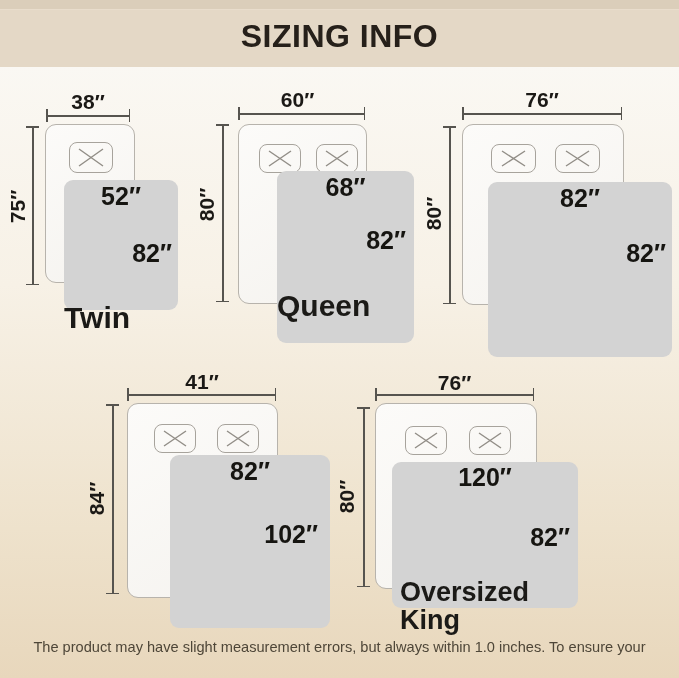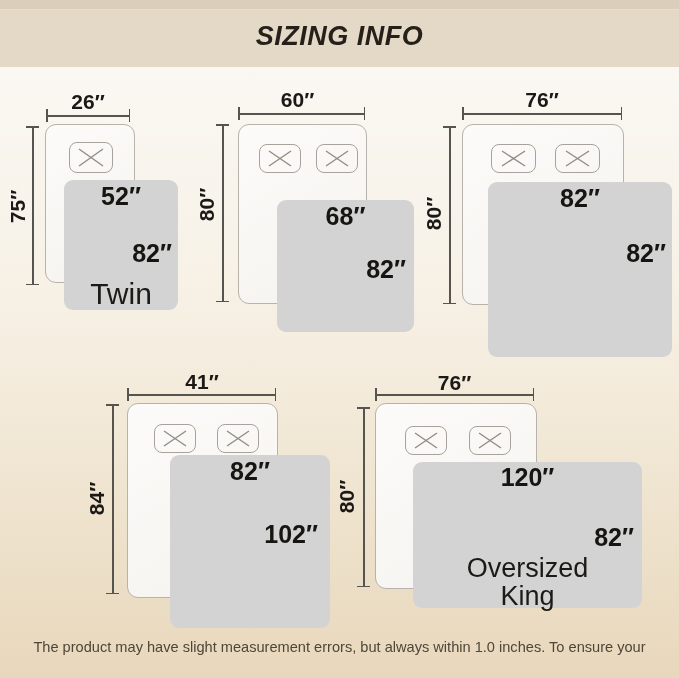--- a/index.html
+++ b/index.html
@@ -13,23 +13,22 @@
   .header{
     position:absolute;left:0;top:0;width:679px;height:67px;
     background:#e4d8c6;
     display:flex;align-items:center;justify-content:center;
   }
   .header::before{
     content:"";position:absolute;left:0;top:0;width:100%;height:9px;
     background:#dbceba;border-bottom:1px solid #e9ddcc;
   }
   .title{
-    font-size:27px;font-weight:700;color:#26201a;letter-spacing:0.5px;
+    font-size:32px;font-weight:700;color:#26201a;letter-spacing:0.5px;
     padding-top:6px;
-    font-style:italic;
   }
   .stage{position:absolute;left:0;top:0;width:679px;height:678px;}
   .grp{display:contents;}
 
   
   .mlabel{
     position:absolute;font-size:21px;font-weight:700;color:#1b1916;
     text-align:center;line-height:1;white-space:nowrap;
   }
   .rot{transform:rotate(-90deg);}
@@ -54,42 +53,42 @@
   .pillow{
     position:absolute;border:1.4px solid #a7a39c;border-radius:8px;background:transparent;
   }
   .pillow svg{display:block;width:100%;height:100%;}
 
   .blanket{
     position:absolute;background:#d3d3d3;border-radius:9px;color:#161511;
   }
   .bw{position:absolute;left:0;right:0;text-align:center;font-size:25px;font-weight:700;line-height:1;}
   .bh{position:absolute;text-align:right;font-size:25px;font-weight:700;line-height:1;}
-  .bname{position:absolute;left:0;right:0;text-align:center;font-size:30px;font-weight:400;line-height:1.05;color:#1b1a17;}
+  .bname{position:absolute;left:0;right:0;text-align:left;font-size:30px;font-weight:700;line-height:1.05;color:#1b1a17;margin-top:24px;}
   .bname.two{left:50%;transform:translateX(-50%);width:170px;font-size:27px;}
 
   .footer{
     position:absolute;left:0;right:0;top:639px;text-align:center;
     font-size:14.6px;color:#4e4638;line-height:16.5px;
   }
 </style>
 </head>
 <body>
 
 <div class="canvas">
 
   <div class="header">
     <div class="title">SIZING INFO</div>
   </div>
 
   <div class="stage">
 
     
     <div class="grp">
-      <div class="mlabel" style="left:47px;top:91px;width:82px">26″</div>
+      <div class="mlabel" style="left:47px;top:91px;width:82px">38″</div>
       <div class="mh" style="left:46px;top:109px;width:84px">
           <i class="ln"></i>
         </div>
       <div class="mlabel rot" style="left:-13px;top:196px;width:60px">75″</div>
       <div class="mv" style="left:26px;top:126px;height:159px">
           <i class="ln"></i>
         </div>
       <div class="bed" style="left:45px;top:124px;width:88px;height:157px">
         <div class="pillow" style="left:23px;top:17px;width:42px;height:29px">
           <svg viewBox="0 0 42 29">
@@ -122,23 +121,24 @@
               <line x1="31" y1="6" x2="9" y2="21" stroke="#918d86" stroke-width="1.4"></line>
             </svg>
         </div>
         <div class="pillow" style="left:77px;top:19px;width:40px;height:27px">
           <svg viewBox="0 0 40 27">
               <line x1="9" y1="6" x2="31" y2="21" stroke="#918d86" stroke-width="1.4"></line>
               <line x1="31" y1="6" x2="9" y2="21" stroke="#918d86" stroke-width="1.4"></line>
             </svg>
         </div>
       </div>
-      <div class="blanket" style="left:277px;top:200px;width:137px;height:132px">
+      <div class="blanket" style="left:277px;top:171px;width:137px;height:172px">
         <div class="bw" style="top:4px">68″</div>
         <div class="bh" style="top:57px;right:8px">82″</div>
+        <div class="bname" style="top:95px">Queen</div>
       </div>
     </div>
 
     
     <div class="grp">
       <div class="mlabel" style="left:463px;top:89px;width:158px">76″</div>
       <div class="mh" style="left:462px;top:107px;width:160px">
           <i class="ln"></i>
         </div>
       <div class="mlabel rot" style="left:403px;top:203px;width:60px">80″</div>
@@ -212,21 +212,21 @@
               <line x1="31" y1="6" x2="9" y2="21" stroke="#918d86" stroke-width="1.4"></line>
             </svg>
         </div>
         <div class="pillow" style="left:93px;top:22px;width:40px;height:27px">
           <svg viewBox="0 0 40 27">
               <line x1="9" y1="6" x2="31" y2="21" stroke="#918d86" stroke-width="1.4"></line>
               <line x1="31" y1="6" x2="9" y2="21" stroke="#918d86" stroke-width="1.4"></line>
             </svg>
         </div>
       </div>
-      <div class="blanket" style="left:413px;top:462px;width:229px;height:146px">
+      <div class="blanket" style="left:392px;top:462px;width:186px;height:146px">
         <div class="bw" style="top:3px">120″</div>
         <div class="bh" style="top:63px;right:8px">82″</div>
         <div class="bname two" style="top:92px">Oversized King</div>
       </div>
     </div>
 
     
     <div class="footer">
       <div class="fline">The product may have slight measurement errors, but always within 1.0 inches. To ensure your</div>
     </div>

